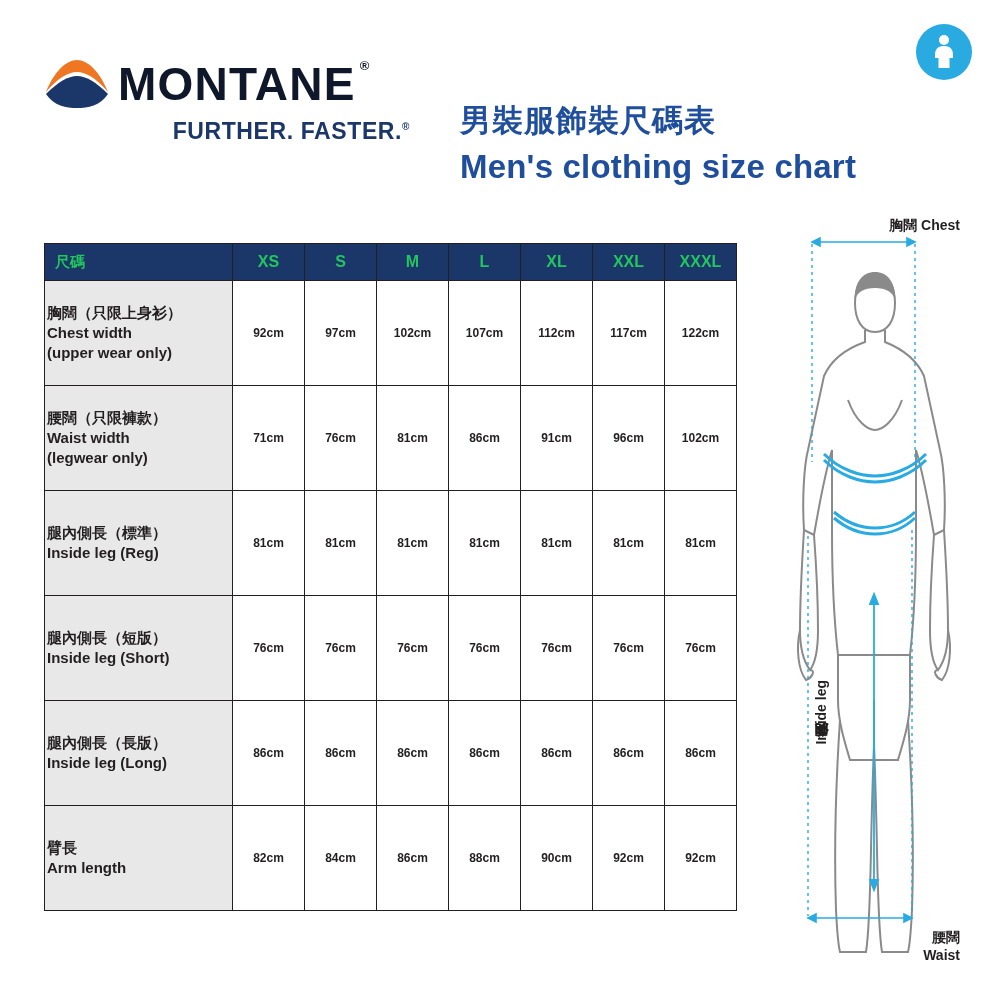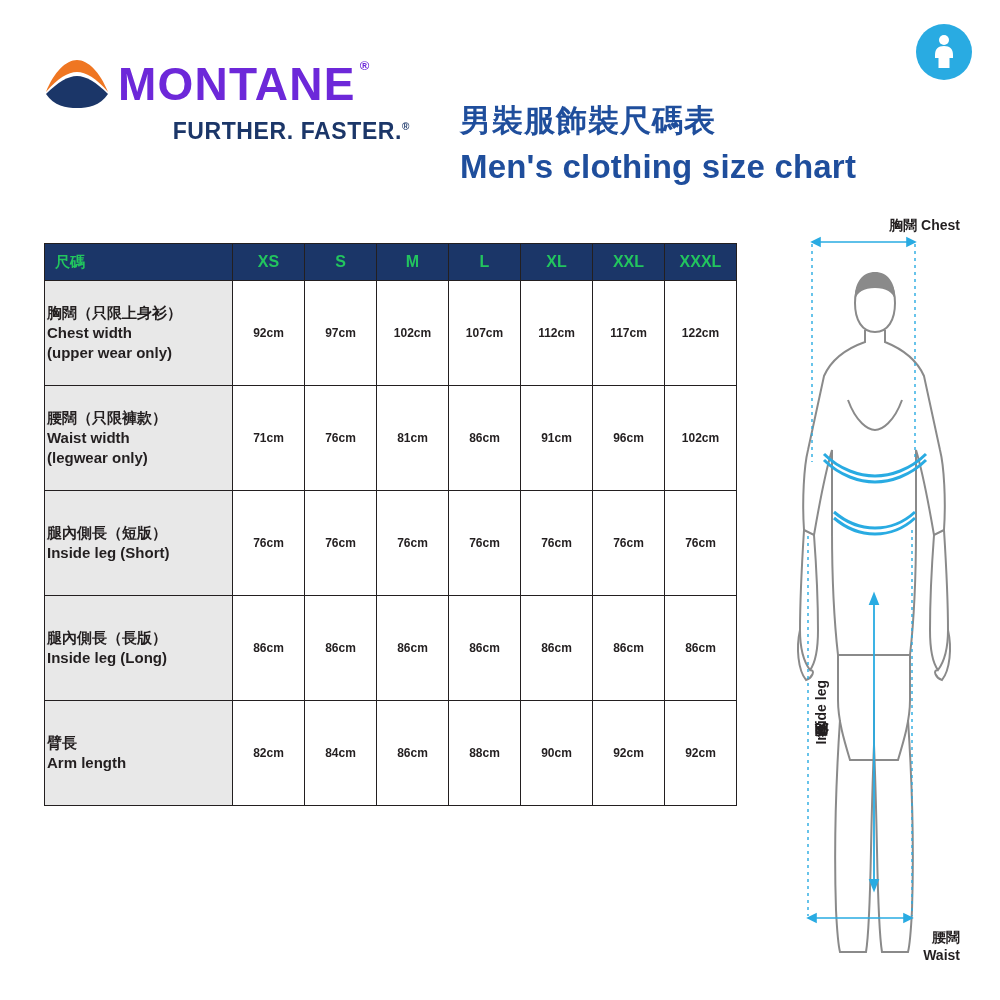--- a/index.html
+++ b/index.html
@@ -36,21 +36,21 @@
     position: relative;
     width: 66px; height: 52px;
     margin-right: 8px;
     flex: 0 0 auto;
   }
   .logo-word {
     font-family: "Liberation Sans", sans-serif;
     font-size: 46px;
     font-weight: bold;
     letter-spacing: 1.2px;
-    color: #6d28d9;
+    color: #0f172a;
     line-height: 1;
     position: relative;
   }
   .logo-reg {
     position: absolute;
     top: -2px;
     right: -15px;
     font-size: 13px;
     font-weight: bold;
   }
@@ -257,20 +257,33 @@
         </td>
         <td class="value">71cm</td>
         <td class="value">76cm</td>
         <td class="value">81cm</td>
         <td class="value">86cm</td>
         <td class="value">91cm</td>
         <td class="value">96cm</td>
         <td class="value">102cm</td>
       </tr>
 
+      <tr>
+        <td class="row-label">
+          <div>腿內側長（標準）</div>
+          <div>Inside leg (Reg)</div>
+        </td>
+        <td class="value">81cm</td>
+        <td class="value">81cm</td>
+        <td class="value">81cm</td>
+        <td class="value">81cm</td>
+        <td class="value">81cm</td>
+        <td class="value">81cm</td>
+        <td class="value">81cm</td>
+      </tr>
 
       <tr>
         <td class="row-label">
           <div>腿內側長（短版）</div>
           <div>Inside leg (Short)</div>
         </td>
         <td class="value">76cm</td>
         <td class="value">76cm</td>
         <td class="value">76cm</td>
         <td class="value">76cm</td>

